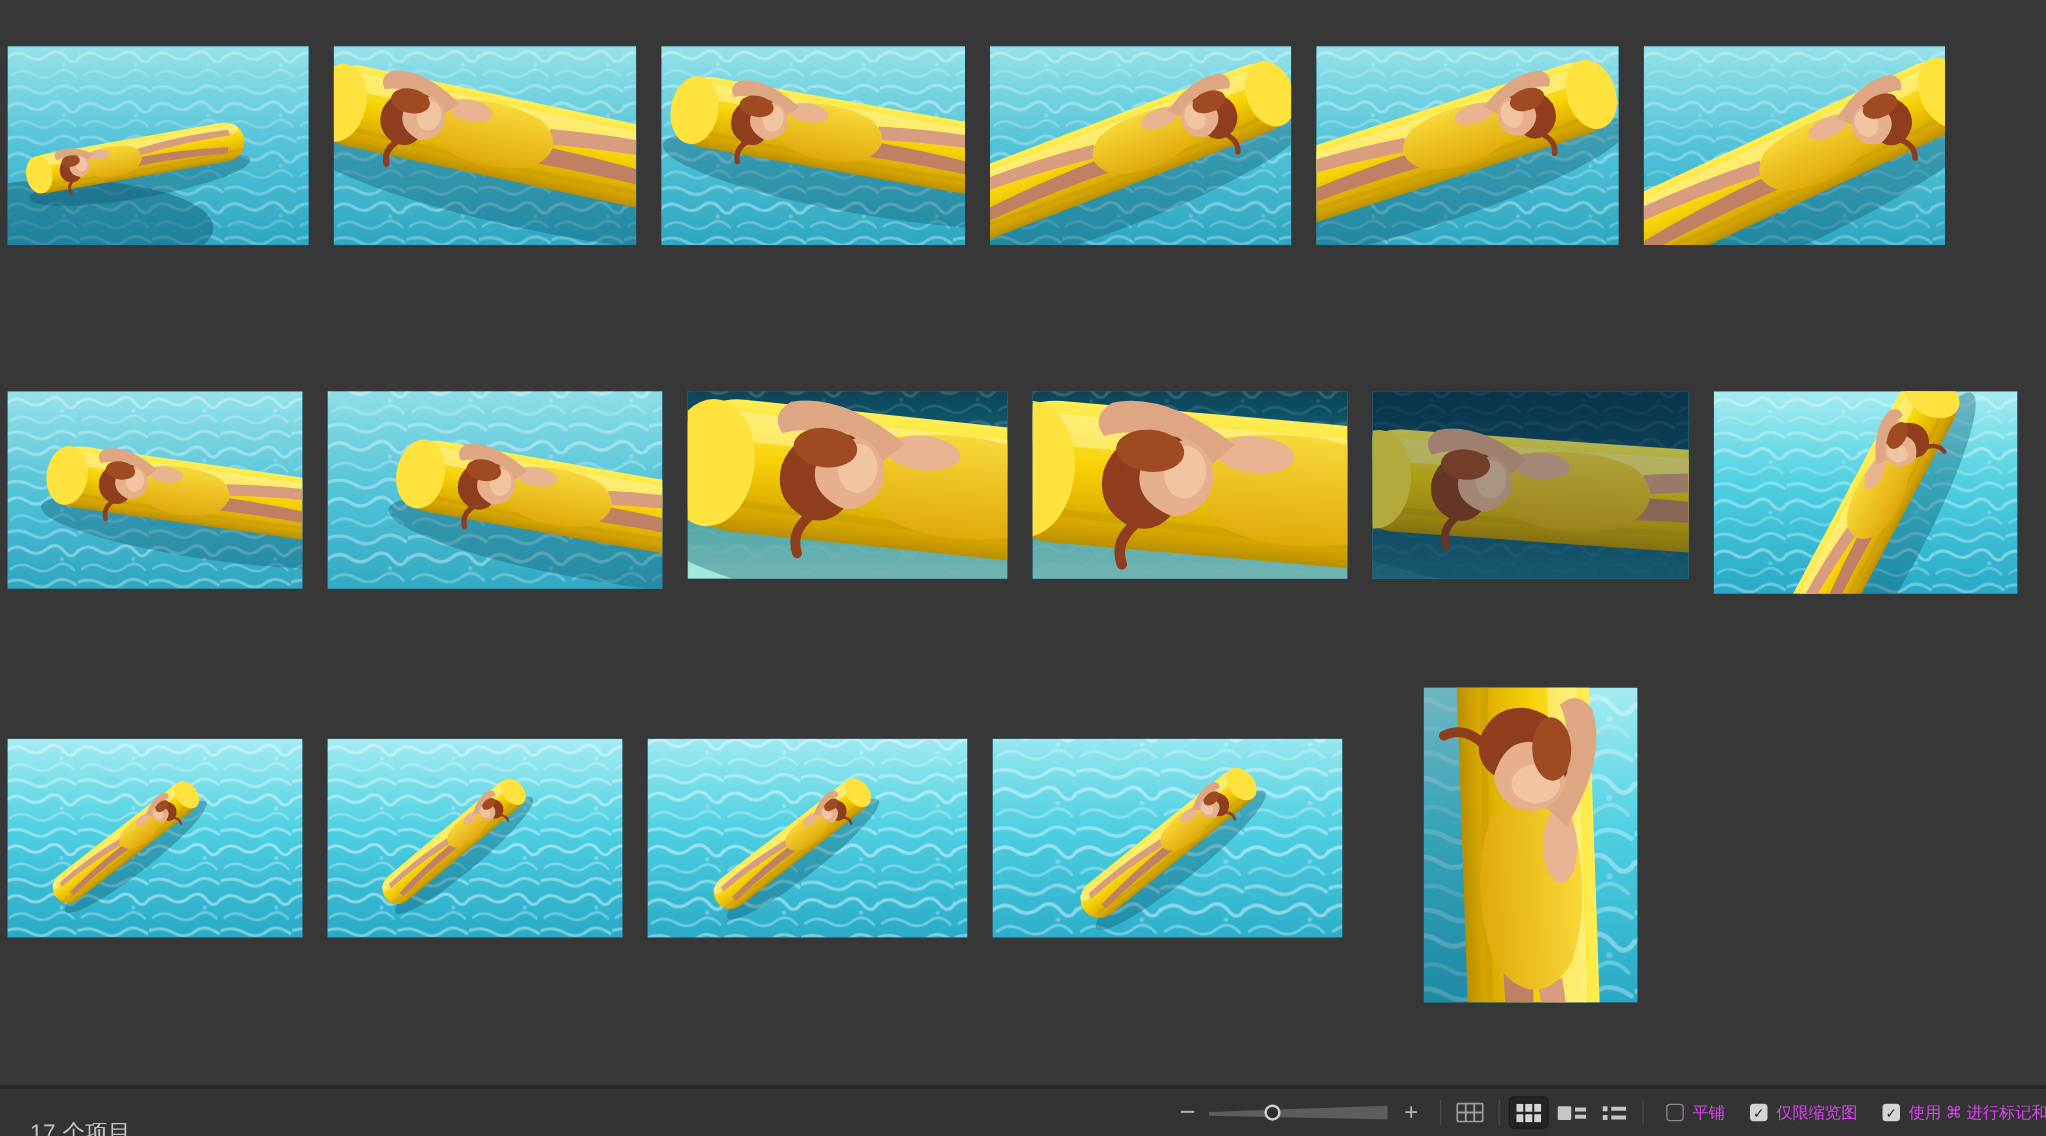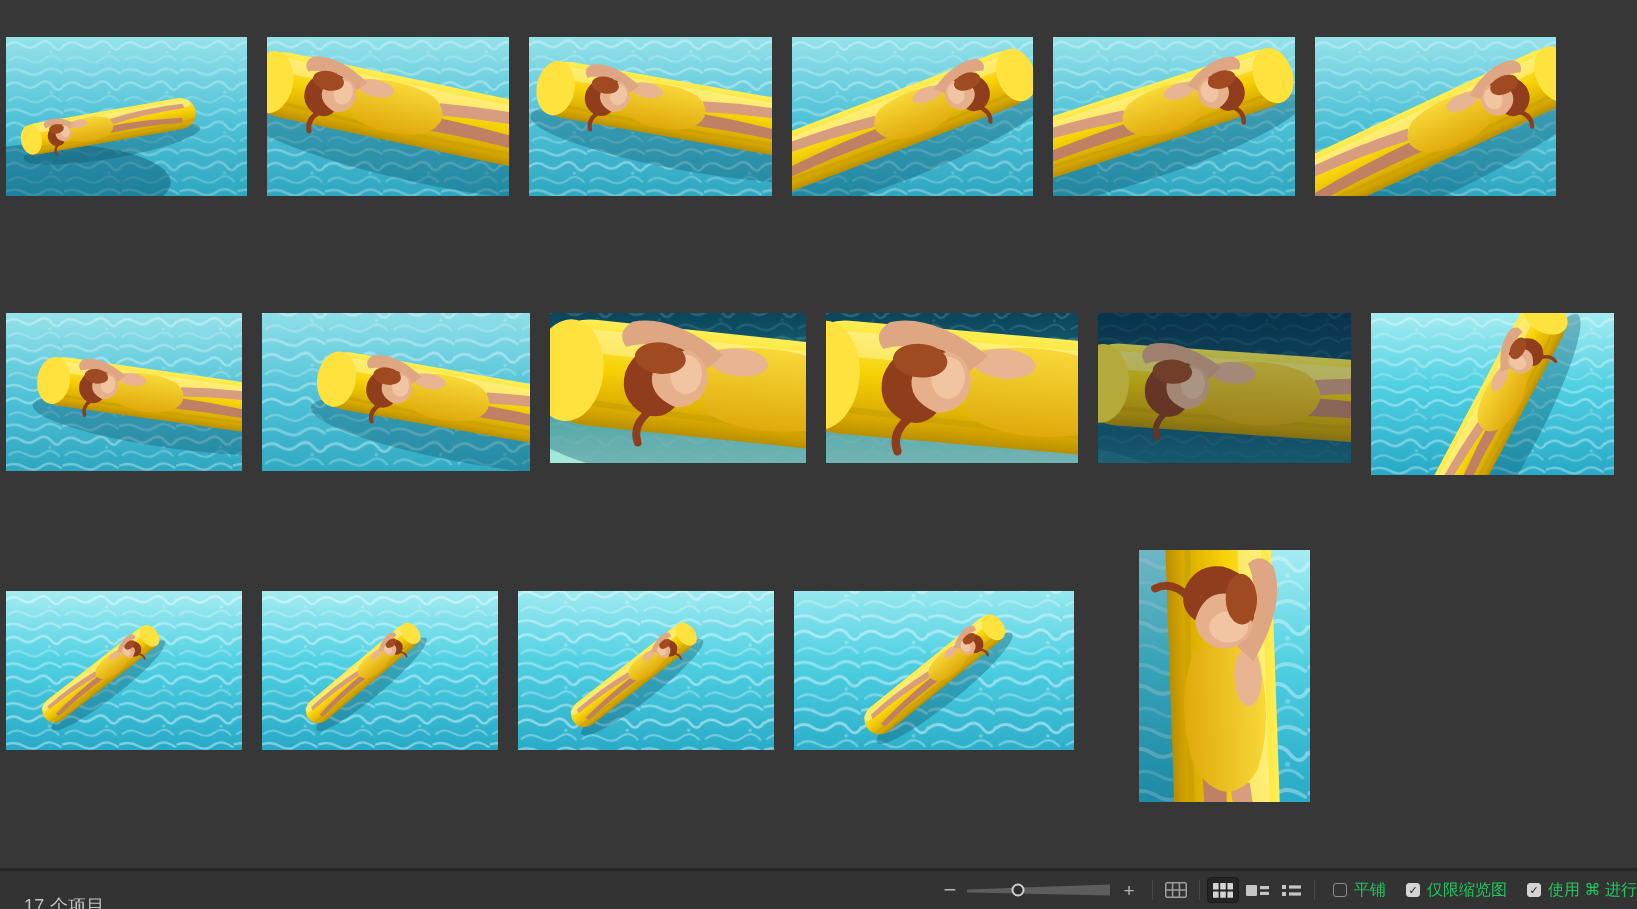--- a/index.html
+++ b/index.html
@@ -24,21 +24,21 @@
   .sep{width:1px;height:20px;background:#4a4a4a;margin:0 6px;}
   .vbtn{width:32px;height:26px;display:flex;align-items:center;justify-content:center;
         background:transparent;border:1px solid transparent;border-radius:4px;padding:0;margin:0 1px;}
   .vbtn.selected{background:#242424;border-color:#1b1b1b;}
   .opts{display:flex;align-items:center;margin-left:12px;gap:20px;}
   .opt{display:flex;align-items:center;gap:7px;}
   .cbx{width:14px;height:14px;border-radius:3px;box-sizing:border-box;border:1.5px solid #8d8d8d;
        background:transparent;display:flex;align-items:center;justify-content:center;
        font-size:11px;font-weight:bold;color:transparent;}
   .cbx.checked{background:#d4d4d4;border-color:#d4d4d4;color:#222;}
-  .opt-label{color:#22c55e;font-size:16px;white-space:nowrap;}
+  .opt-label{color:#d946ef;font-size:13px;white-space:nowrap;}
   .hiddefs{position:absolute;width:0;height:0;}
 </style>
 </head>
 <body>
 
 <svg class="hiddefs" aria-hidden="true">
   <defs>
     <linearGradient id="g-light" x1="0" y1="0" x2="0" y2="1">
       <stop offset="0" stop-color="#96e2ea"></stop>
         <stop offset="0.55" stop-color="#4cc0d6"></stop>

